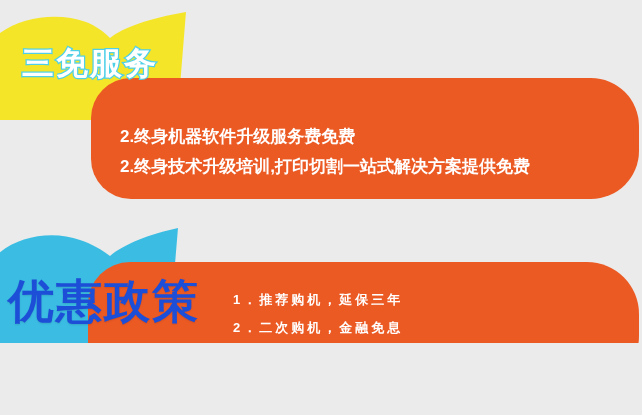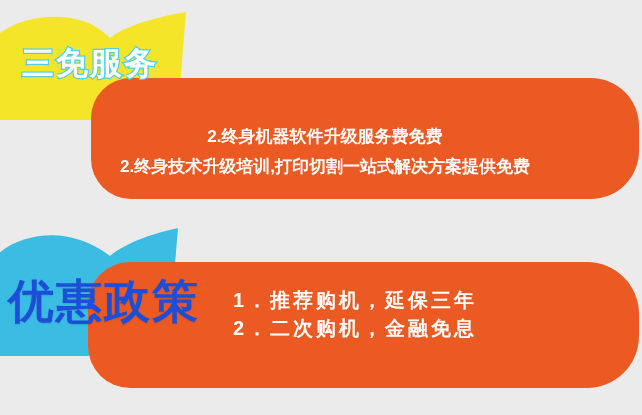--- a/index.html
+++ b/index.html
@@ -9,24 +9,23 @@
   body {
     width: 642px;
     height: 415px;
     background: #ebebeb;
     font-family: "Liberation Sans", sans-serif;
     overflow: hidden;
   }
   .poster {
     position: relative;
     width: 642px;
-    height: 415px;
+    height: 343px;
     background: #ebebeb;
     overflow: hidden;
-    border-radius: 28px;
   }
 
   
   .ribbon-layer {
     position: absolute;
     left: 0;
     top: 0;
     width: 642px;
     height: 415px;
   }
@@ -94,26 +93,25 @@
   }
   .lines-top {
     left: 120px;
     top: 122px;
     font-size: 17px;
     line-height: 30px;
     letter-spacing: 0px;
   }
   .lines-top .line {
     display: block;
-    text-align: center;
   }
   .lines-bottom {
     left: 233px;
     top: 286px;
-    font-size: 20px;
+    font-size: 13px;
     line-height: 28px;
     letter-spacing: 3px;
   }
   .lines-bottom .line {
     display: block;
   }
 </style>
 </head>
 <body>
 

